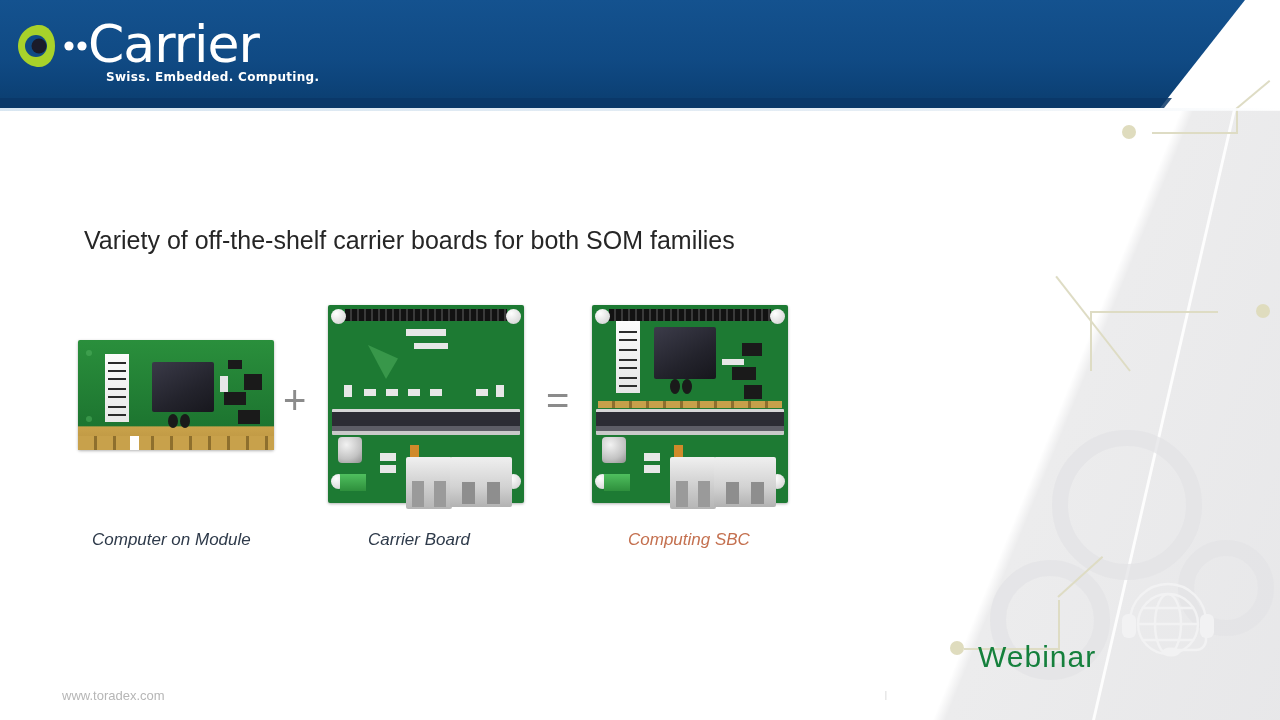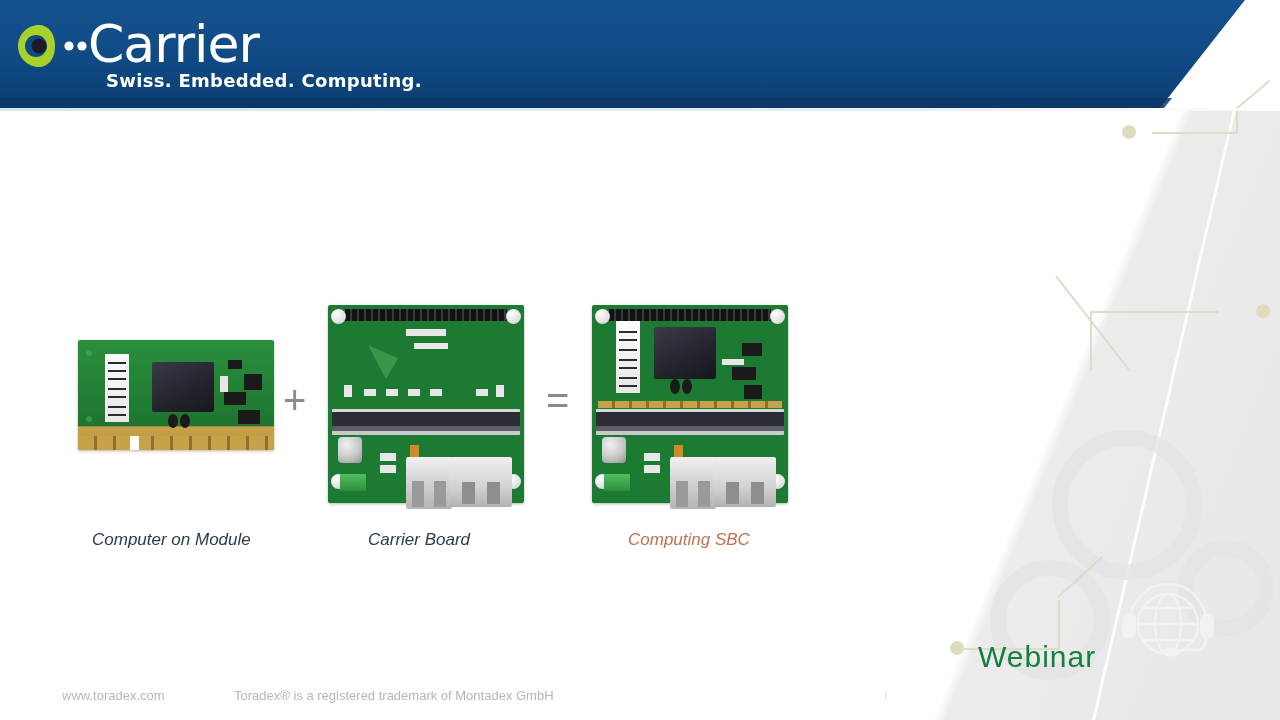--- a/index.html
+++ b/index.html
@@ -97,21 +97,21 @@
   .logo-mark { position: relative; width: 74px; height: 48px; margin-top: 4px; }
   .logo-text-block { position: relative; }
   .logo-word {
     font-size: 52px; font-weight: 400;
     color: #ffffff; line-height: 1;
     letter-spacing: -1px;
     font-family: "DejaVu Sans", sans-serif;
   }
   .logo-tag {
     position: absolute; left: 18px; top: 52px;
-    font-size: 18px; font-weight: 700;
+    font-size: 12px; font-weight: 700;
     color: #ffffff; white-space: nowrap;
     letter-spacing: .3px;
     font-family: "DejaVu Sans", sans-serif;
   }
 
   
   .slide-title {
     position: absolute; left: 78px; top: 140px;
     font-size: 39px; font-weight: 700;
     color: #152f6e;
@@ -326,20 +326,21 @@
         </svg>
       </div>
       <div class="logo-text-block">
         <div class="logo-word">Carrier</div>
         <div class="logo-tag">Swiss. Embedded. Computing.</div>
       </div>
     </div>
   </div>
   <div class="header-underline"></div>
 
+  <div class="slide-sub">Variety of off-the-shelf carrier boards for both SOM families</div>
 
   <div class="figure-row">
 
     <div class="pcb som">
       <div class="som-label">
         <i style="top:8px"></i>
           <i style="top:16px"></i>
           <i style="top:24px"></i>
         <i style="top:34px"></i>
           <i style="top:42px"></i>
@@ -423,16 +424,15 @@
       <div class="usb"></div>
       <div class="rj45"></div>
     </div>
 
     <div class="caption cap-som">Computer on Module</div>
     <div class="caption cap-cb">Carrier Board</div>
     <div class="caption cap-sbc">Computing SBC</div>
   </div>
 
   <div class="footer-url">www.toradex.com</div>
-  <div class="footer-tm">Toradex® is a registered trademark of Montadex GmbH</div>
   <div class="footer-mark">I</div>
 
 </div>
 
 </body></html>

